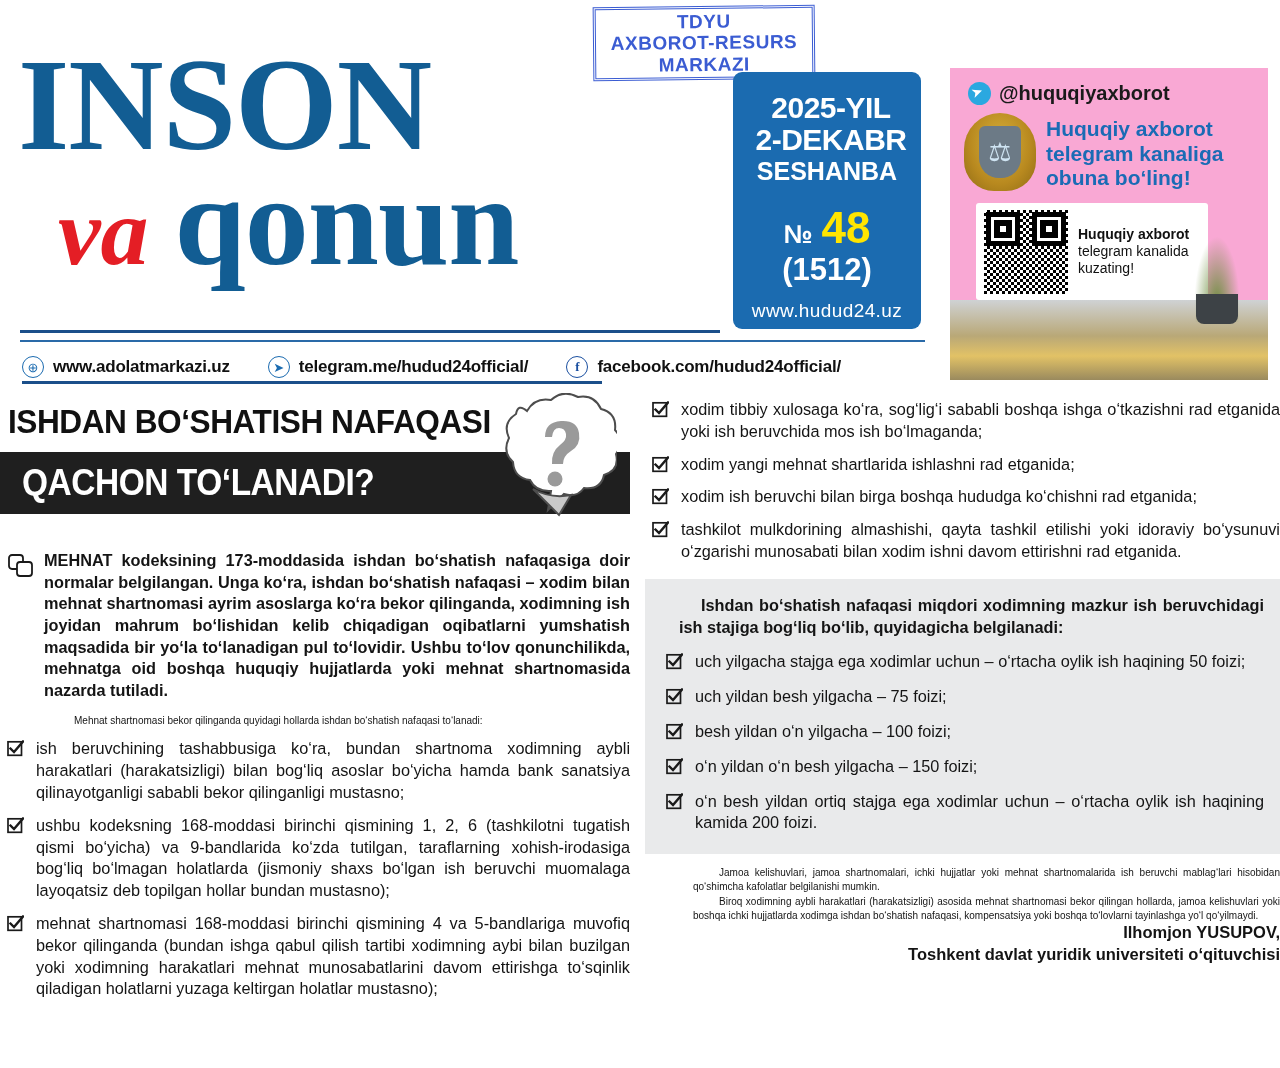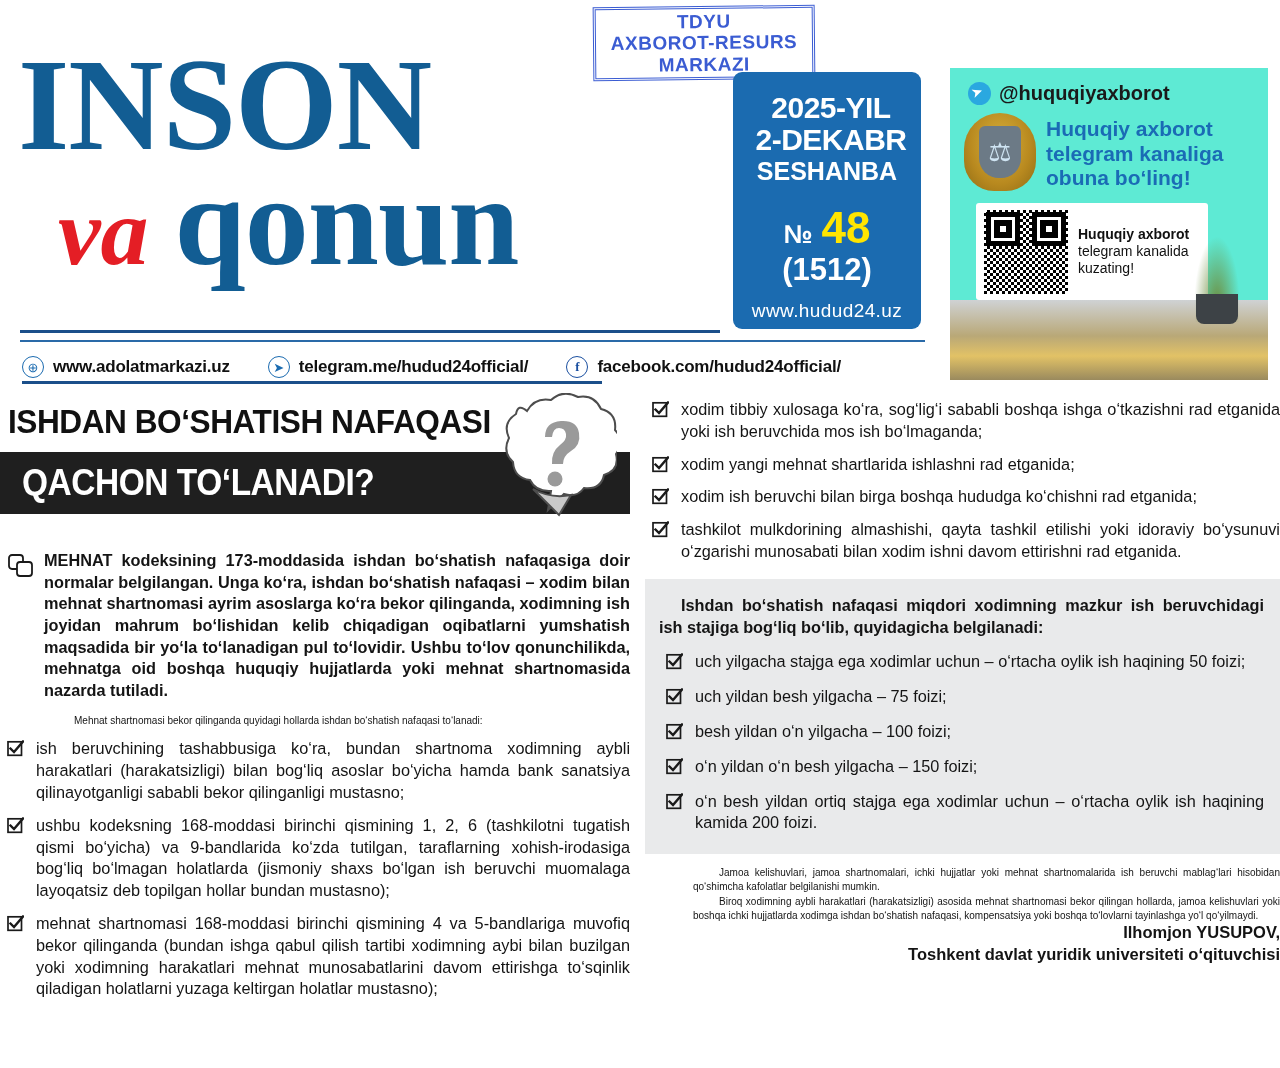--- a/index.html
+++ b/index.html
@@ -88,21 +88,21 @@
   }
   .datebox .issue-label { font-weight: 700; font-size: 26px; }
   .datebox .issue-num { font-weight: 700; font-size: 44px; color: #ffe500; line-height: 0.9; }
   .datebox .issue-sub { font-weight: 700; font-size: 31px; margin-top: 2px; }
   .datebox .d-site { font-size: 19px; margin-top: 12px; letter-spacing: 0.4px; }
 
   
   .promo {
     position: absolute; left: 950px; top: 68px;
     width: 318px; height: 312px;
-    background: #5eead4;
+    background: #f9a8d4;
     overflow: hidden;
   }
   .promo-handle {
     display: flex; align-items: center; gap: 8px;
     padding: 14px 0 0 18px;
   }
   .tg-circle {
     width: 23px; height: 23px; border-radius: 50%;
     background: #2aa8e0; position: relative; flex: none;
   }
@@ -235,21 +235,21 @@
     width: 17px; height: 17px;
   }
   .cb svg { width: 17px; height: 17px; display: block; }
 
   
   .panel {
     background: #e9eaeb; margin-top: 16px; padding: 16px 16px 20px 14px;
   }
   .panel .p-head {
     font-weight: 700; font-size: 16.3px; line-height: 1.33; color: #141414;
-    text-indent: 22px; text-align: justify;
+    text-indent: 22px; text-align: justify; margin-left: 20px;
   }
   .panel ul.checks li { margin-top: 13px; }
 
   .byline {
     text-align: right;
     font-weight: 700; font-size: 16.5px; line-height: 1.3; color: #141414;
   }
 </style>
 </head>
 <body>

